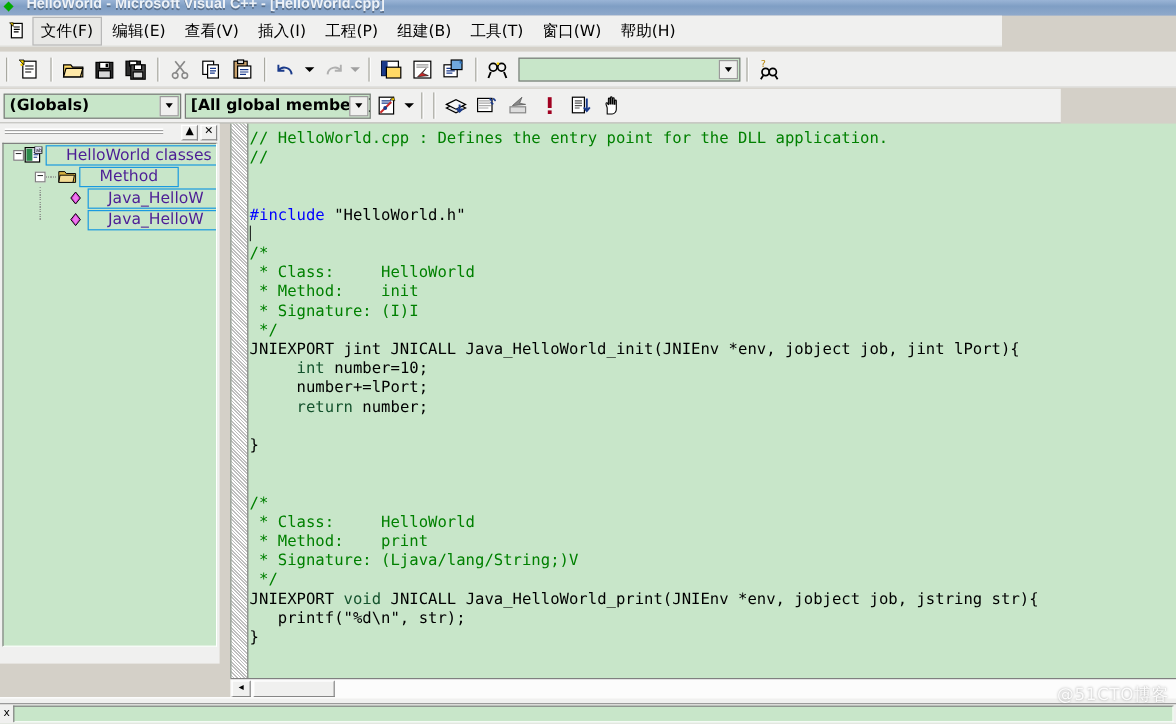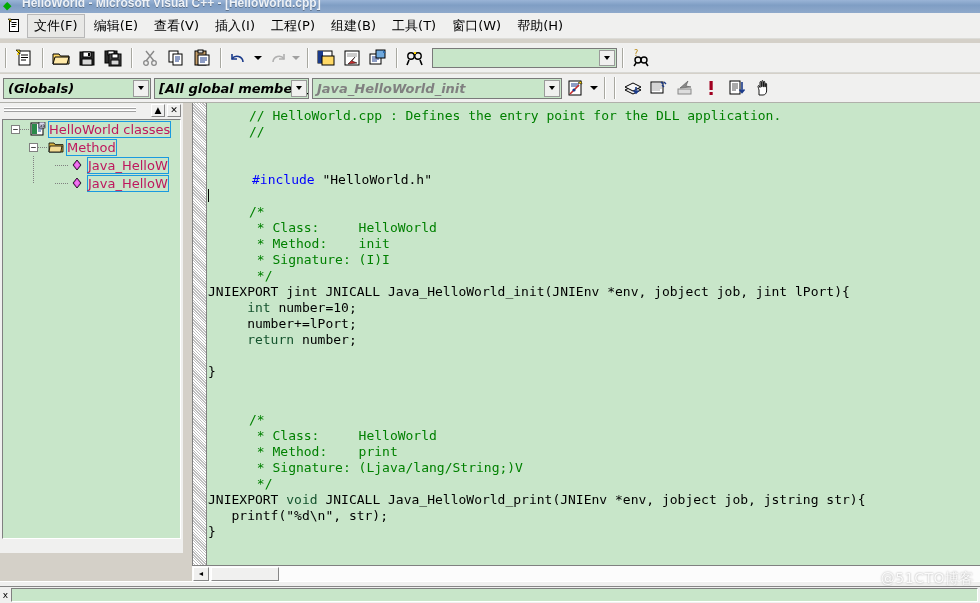--- a/index.html
+++ b/index.html
@@ -25,21 +25,21 @@
   }
   .titlebar .tb-text {
     position:absolute; left:22px; top:-4px;
     font-size:12px; font-weight:bold; color:#ffffff;
     white-space:nowrap; text-shadow:0 1px 0 rgba(0,0,0,.35);
     opacity:.85;
   }
 
   
   .menubar {
-    position:absolute; left:0; top:13px; width:980px; height:26px;
+    position:absolute; left:0; top:13px; width:835px; height:26px;
     background:#f0f0ef;
     border-bottom:1px solid #dcdcd8;
     display:flex; align-items:center;
   }
   .menu-doc-icon {
     width:20px; height:20px; margin-left:4px; margin-right:2px;
     display:flex; align-items:center; justify-content:center;
     font-size:13px; color:#333;
   }
   .menu-item {
@@ -83,24 +83,23 @@
     background:#f0f0ef; border:1px solid #9a9a9a;
     display:flex; align-items:center; justify-content:center;
   }
   .find-combo .fc-btn::after {
     content:""; border-left:3px solid transparent; border-right:3px solid transparent;
     border-top:4px solid #000;
   }
 
   
   .toolbar2 {
-    position:absolute; left:0; top:74px; width:980px; height:29px;
+    position:absolute; left:0; top:74px; width:884px; height:29px;
     background:#f0f0ef; display:flex; align-items:center;
     border-bottom:1px solid #b0b0aa;
-    font-style:italic;
   }
   .wb-combo {
     height:21px; background:#c8e6c9; border:1px solid #7a7a7a;
     display:flex; align-items:center; position:relative;
     margin-left:3px;
   }
   .wb-combo .wb-text {
     padding-left:4px; font-size:13px; font-weight:bold; color:#000;
     white-space:nowrap; overflow:hidden;
     font-family:"DejaVu Sans", sans-serif;
@@ -154,22 +153,22 @@
     width:9px; height:9px; border:1px solid #808080; background:#fff;
     display:flex; align-items:center; justify-content:center;
     font-size:9px; line-height:7px; color:#000; flex:0 0 auto;
     font-family:"DejaVu Sans Mono", monospace;
   }
   .tree-dots { width:10px; height:1px;
     background:repeating-linear-gradient(to right,#808080 0 1px,transparent 1px 2px); }
   .tree-vline { position:absolute; width:1px;
     background:repeating-linear-gradient(to bottom,#808080 0 1px,transparent 1px 2px); }
   .tree-label {
-    font-size:13px; color:#be185d; white-space:nowrap;
-    padding:0 0; border:1px solid transparent;
+    font-size:13px; color:#4c1d95; white-space:nowrap;
+    padding:0 16px; border:1px solid transparent;
     font-family:"DejaVu Sans", sans-serif;
   }
   .tree-label.sel { border-color:#1a9ae0; }
   .ti-icon { width:16px; height:14px; margin-right:2px; flex:0 0 auto; }
 
   
   .editor-wrap {
     position:absolute; left:192px; top:103px; width:788px; height:462px;
     background:#c8e6c9;
     border-left:1px solid #808080;
@@ -180,23 +179,23 @@
       repeating-linear-gradient(45deg,#ffffff 0 1px,#bfbfbf 1px 2px);
     border-right:1px solid #808080;
   }
   .code {
     position:absolute; left:15px; top:5px; right:0; bottom:0;
     font-family:"DejaVu Sans Mono", monospace;
     font-size:13px; line-height:16px;
     white-space:pre; color:#000;
     overflow:hidden;
   }
-  .code .cmt { color:#008000;margin-left:41px; }
+  .code .cmt { color:#008000; }
   .code .kw  { color:#14532d; }
-  .code .pp  { color:#0000ff;margin-left:44px; }
+  .code .pp  { color:#0000ff; }
   .caret {
     display:inline-block; width:1px; height:13px;
     background:#000; vertical-align:-2px;
   }
 
   
   .ed-hscroll {
     position:absolute; left:192px; top:565px; width:788px; height:16px;
     background:#fcfcfc; border-top:1px solid #808080;
     display:flex; align-items:center;
@@ -401,24 +400,20 @@
   </div>
 </div>
 
 <div class="toolbar2">
   <div class="wb-combo" id="wb-globals">
     <span class="wb-text">(Globals)</span>
     <div class="wb-btn"></div>
   </div>
   <div class="wb-combo" id="wb-members">
     <span class="wb-text">[All global members]</span>
-    <div class="wb-btn"></div>
-  </div>
-  <div class="wb-combo dim" id="wb-func">
-    <span class="wb-text">Java_HelloWorld_init</span>
     <div class="wb-btn"></div>
   </div>
 
   <div class="tb-btn">
     <svg width="20" height="20" viewBox="0 0 20 20">
       <rect x="4" y="3" width="12" height="14" fill="#fff" stroke="#000"></rect>
       <path d="M6 6h8M6 8h8" stroke="#1a3a8a"></path>
       <path d="M5 16 L14 7" stroke="#cc2a2a" stroke-width="1.6"></path>
       <circle cx="9" cy="12" r="1.6" fill="#1a3a8a"></circle>
       <path d="M13 5l3-2 1 3z" fill="#ffd400" stroke="#000" stroke-width=".5"></path>

